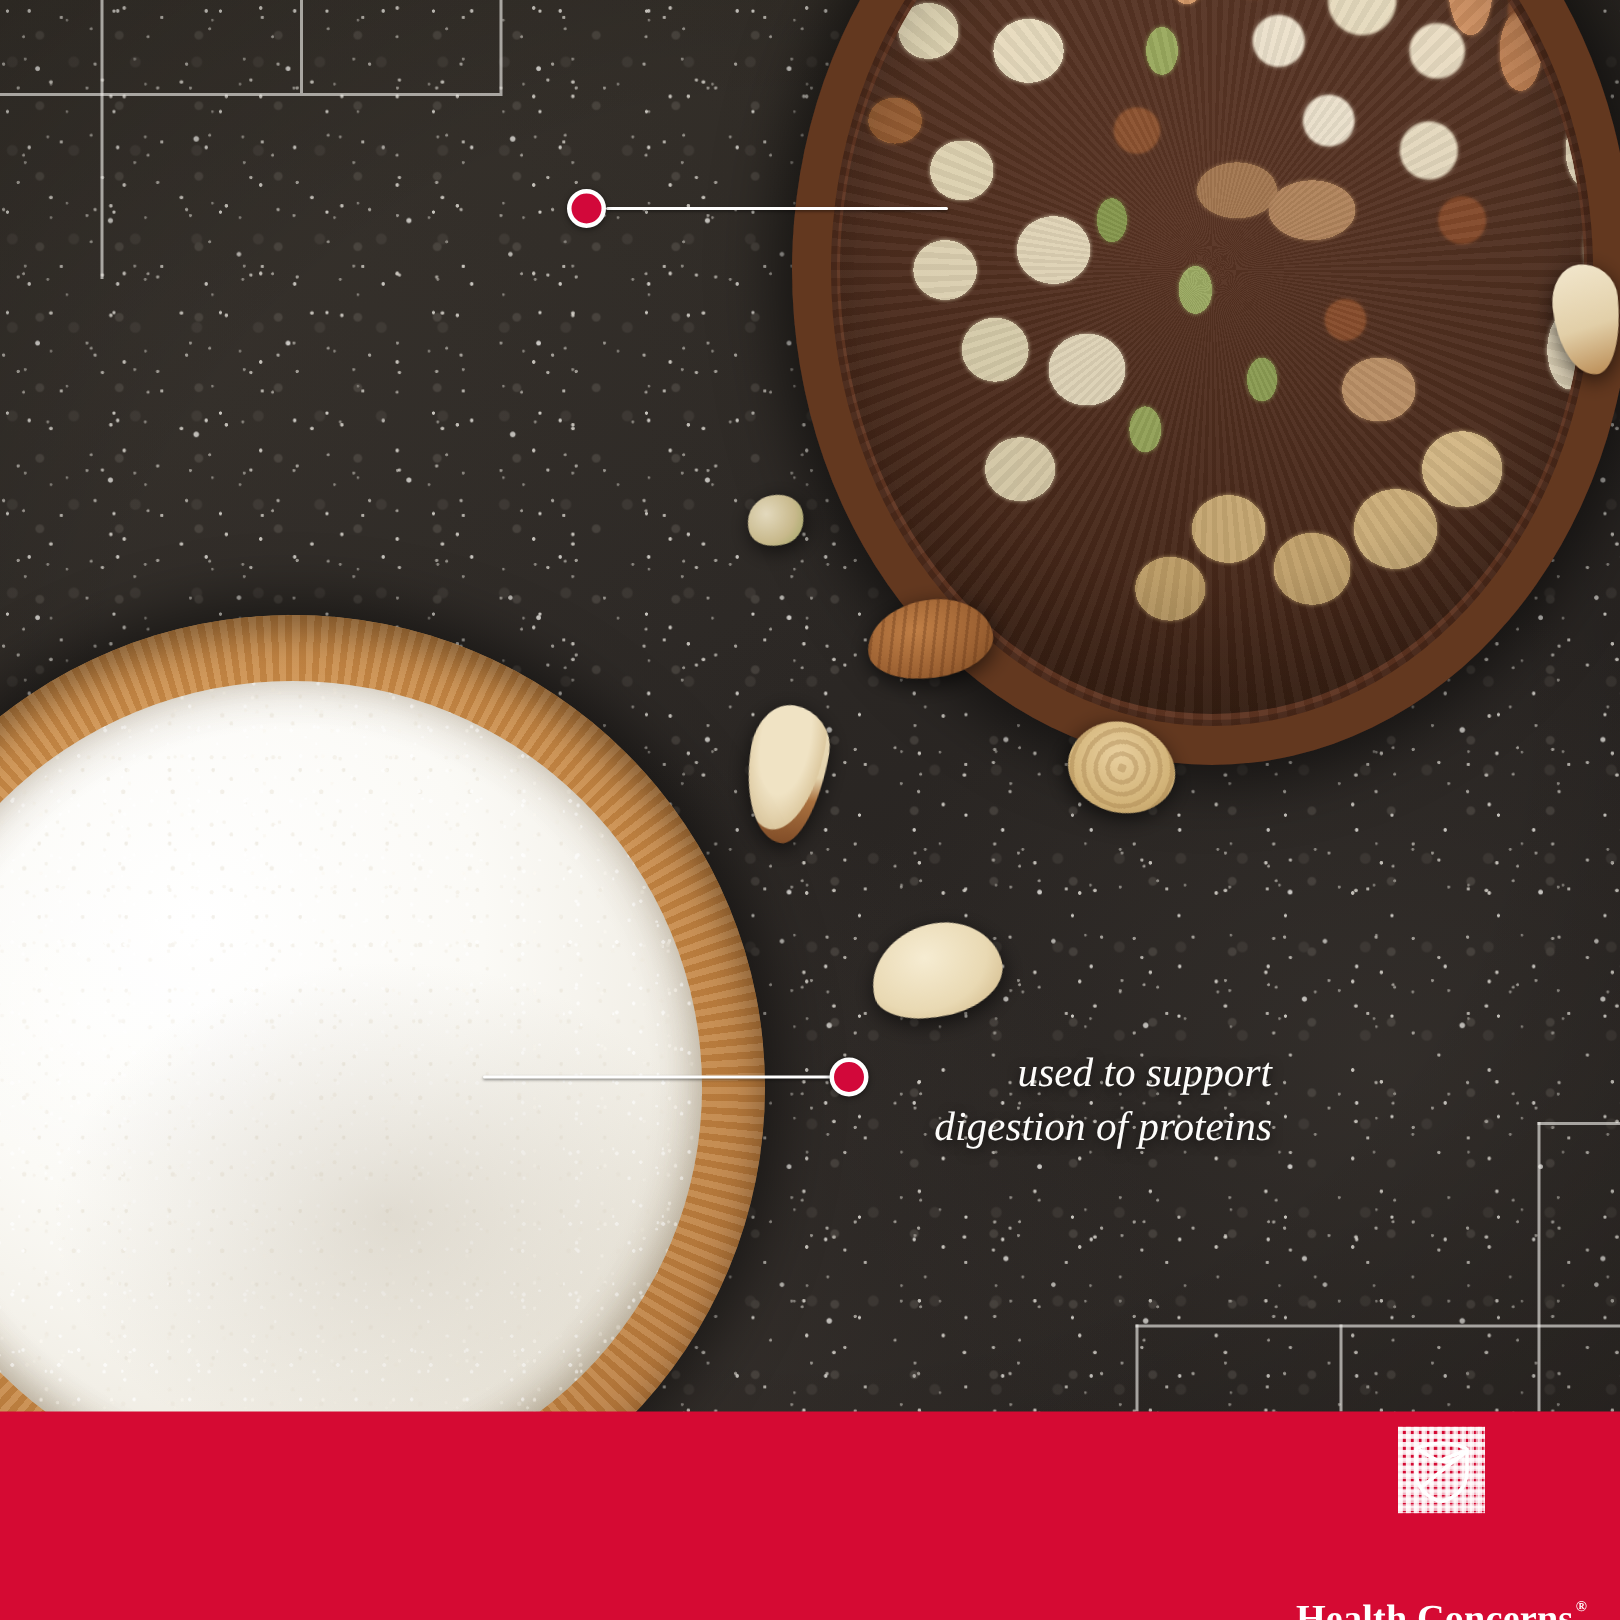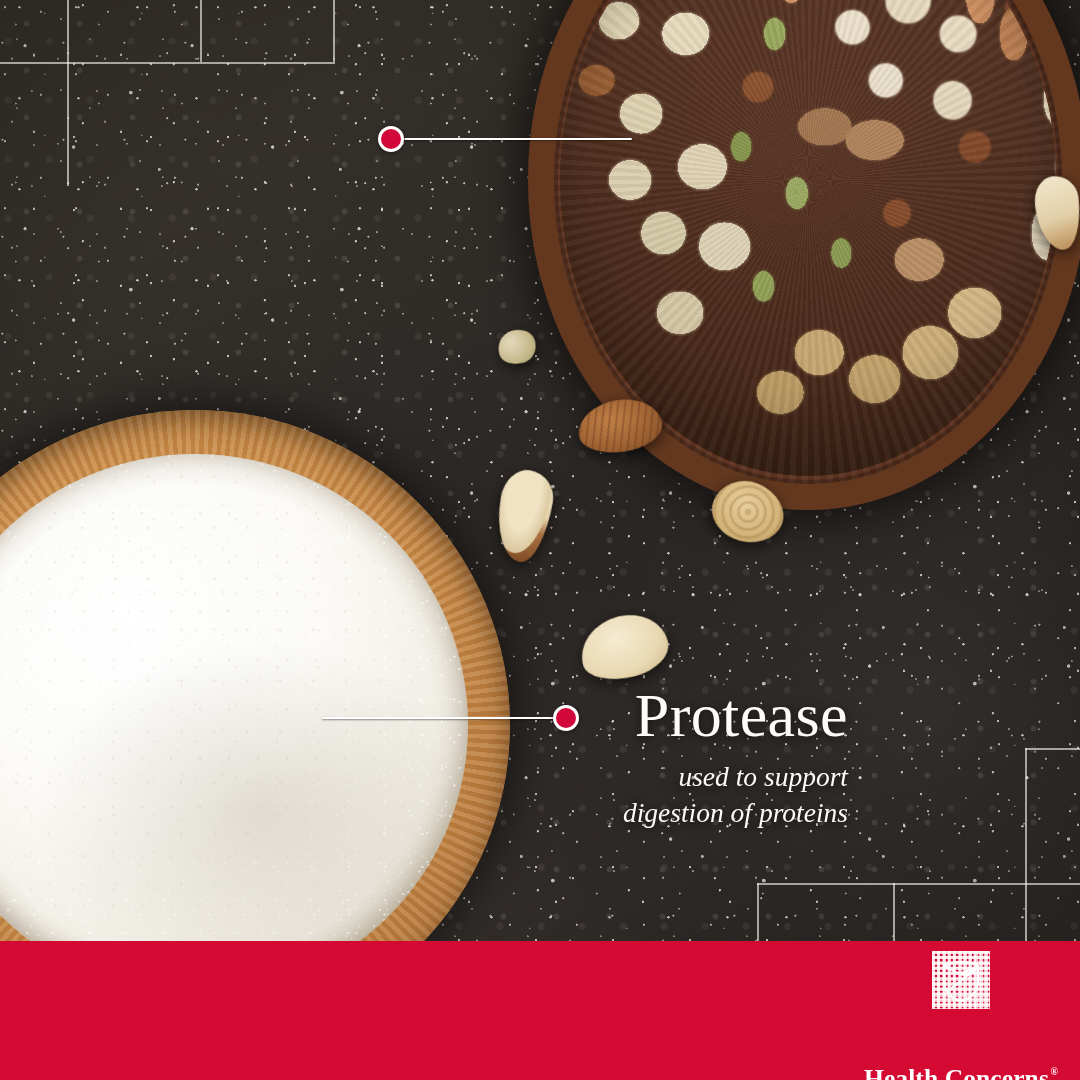--- a/index.html
+++ b/index.html
@@ -402,21 +402,20 @@
   <div class="gridline v" style="left:893px;top:883px;height:58px;"></div>
 
   <div class="leader" style="left:404px;top:138px;width:228px;"></div>
   <div class="dot" style="left:378px;top:126px;"></div>
 
   <div class="leader" style="left:322px;top:717px;width:234px;"></div>
   <div class="dot" style="left:553px;top:705px;"></div>
 
 
   <div class="callout" id="callout-protease">
-    <div class="title">Protease</div>
     <div class="sub">used to support
 digestion of proteins</div>
   </div>
 
   <div class="footer">
     <div class="logo">
       <div class="logo-mark">
         <div class="grid"></div>
         <svg viewBox="0 0 58 58" aria-hidden="true">
           <g fill="none" stroke="#ffffff" stroke-width="2.4" stroke-linecap="round" stroke-linejoin="round">

